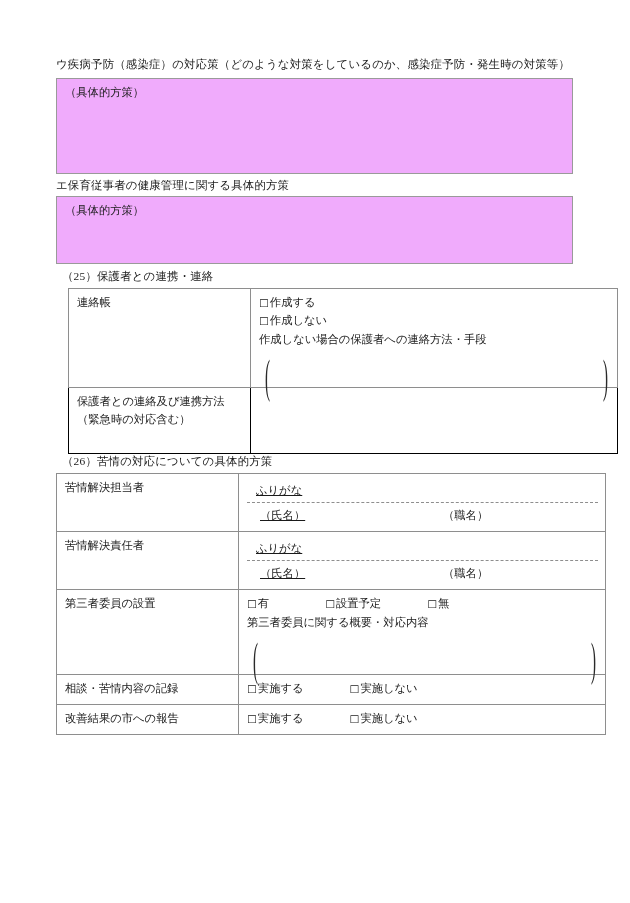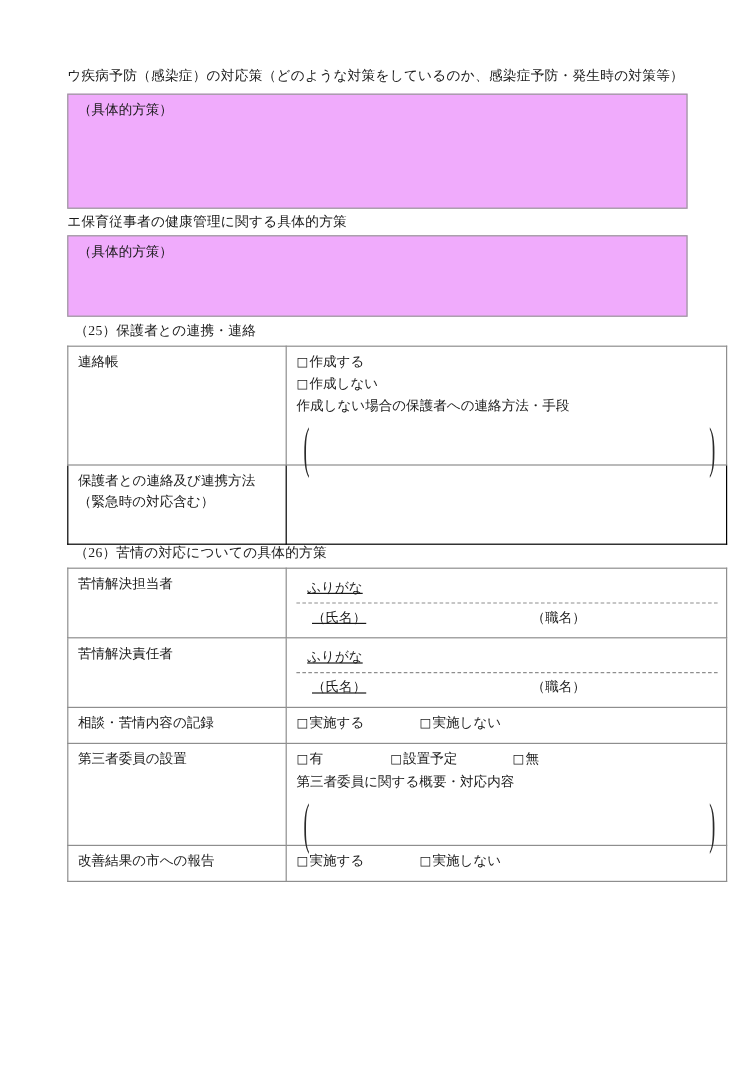--- a/index.html
+++ b/index.html
@@ -150,21 +150,21 @@
   </div>
 
   <div class="heading" style="top:177px;">エ保育従事者の健康管理に関する具体的方策</div>
 
   <div class="freebox" style="top:196px; width:517px; height:68px;">
     <span class="fb-label">（具体的方策）</span>
   </div>
 
   <div class="heading indent" style="top:268px;">（25）保護者との連携・連絡</div>
 
-  <table class="form" style="top:288px; width:517px;">
+  <table class="form" style="top:288px; width:517px;margin-left:12px;">
     <tbody>
       <tr>
         <td class="label-cell" style="height:90px;">連絡帳</td>
         <td class="value-cell">
           <div class="opt">
             <span class="box">□</span><span>作成する</span>
           </div>
           <div class="opt">
             <span class="box">□</span><span>作成しない</span>
           </div>
@@ -204,43 +204,43 @@
           <div class="name-top">ふりがな</div>
           <div class="name-bot">
             <span>（氏名）</span>
             <span class="post">（職名）</span>
           </div>
         </td>
       </tr>
 
 
       <tr>
-        <td class="label-cell mid" style="height:21px;">相談・苦情内容の記録</td>
-        <td class="value-cell mid">
-          <div class="opt">
-            <span class="box">□</span><span>実施する</span><span class="gap-b"></span><span class="box">□</span><span>実施しない</span>
-          </div>
-        </td>
-      </tr>
-
-      <tr>
         <td class="label-cell mid" style="height:76px;">第三者委員の設置</td>
         <td class="value-cell">
           <div class="opt">
             <span class="box">□</span><span>有</span><span class="gap-d"></span><span class="box">□</span><span>設置予定</span><span class="gap-b"></span><span class="box">□</span><span>無</span>
           </div>
           <div class="tight">第三者委員に関する概要・対応内容</div>
           <div class="bracket-slot">
             <span class="br br-l">(</span>
             <span class="br br-r">)</span>
           </div>
         </td>
       </tr>
 
       <tr>
+        <td class="label-cell mid" style="height:21px;">相談・苦情内容の記録</td>
+        <td class="value-cell mid">
+          <div class="opt">
+            <span class="box">□</span><span>実施する</span><span class="gap-b"></span><span class="box">□</span><span>実施しない</span>
+          </div>
+        </td>
+      </tr>
+
+      <tr>
         <td class="label-cell mid" style="height:21px;">改善結果の市への報告</td>
         <td class="value-cell mid">
           <div class="opt">
             <span class="box">□</span><span>実施する</span><span class="gap-b"></span><span class="box">□</span><span>実施しない</span>
           </div>
         </td>
       </tr>
 
 
     </tbody>

